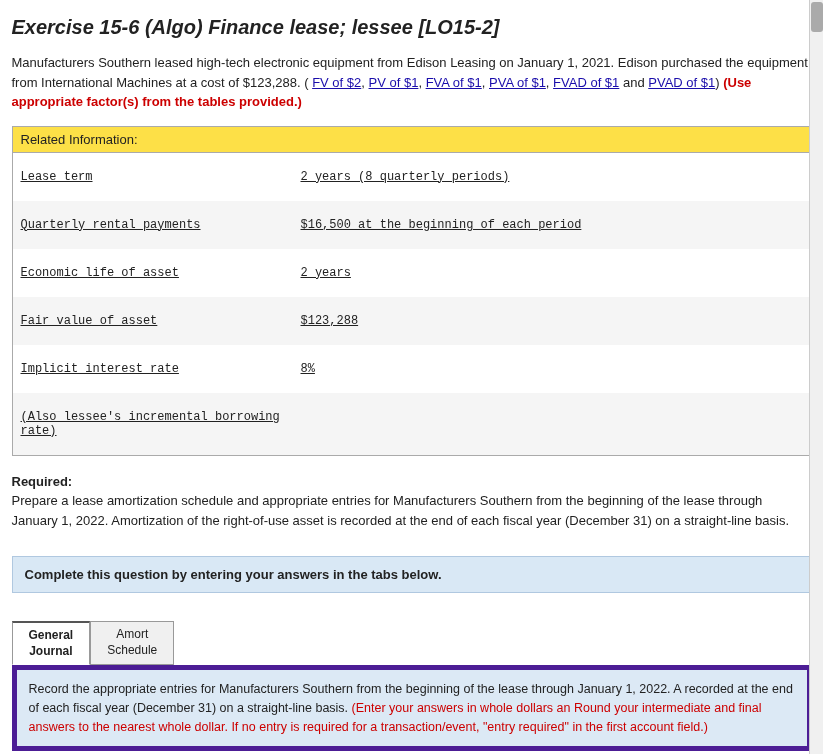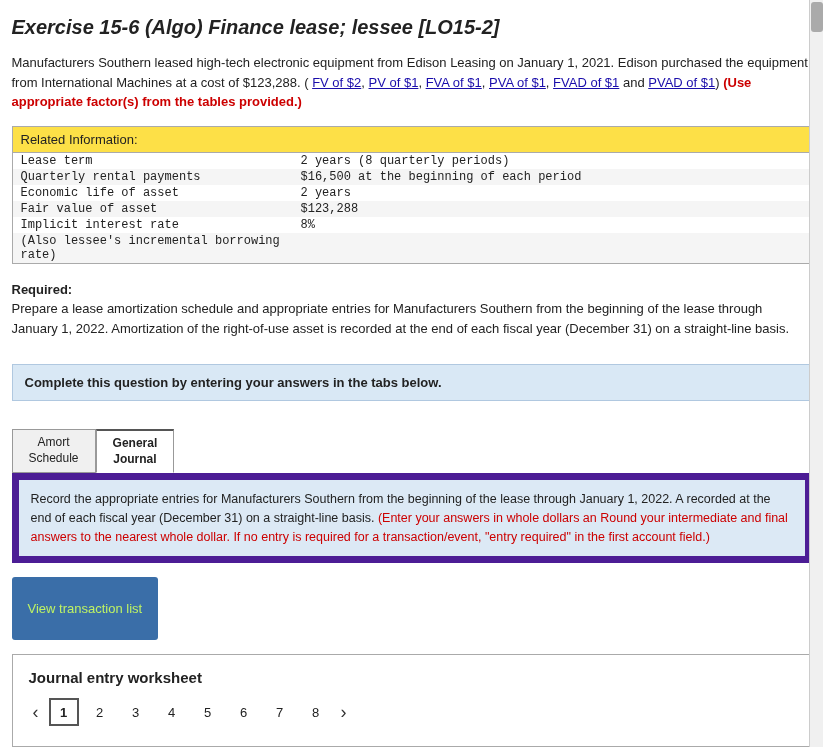--- a/index.html
+++ b/index.html
@@ -45,22 +45,23 @@
       font-weight: normal;
       border-bottom: 1px solid #aaa;
     }
     .related-info-table {
       width: 100%;
       border-collapse: collapse;
       font-size: 12px;
       font-family: 'Courier New', monospace;
     }
     .related-info-table td {
-      padding: 1px 8px;
+      padding: 17px 8px;
       vertical-align: top;
+      text-decoration: underline;
     }
     .related-info-table tr:nth-child(even) {
       background: #f5f5f5;
     }
     .related-info-table .label-col {
       width: 280px;
     }
     .required-section {
       margin-bottom: 26px;
     }
@@ -97,21 +98,21 @@
       background: #fff;
       border-bottom: 1px solid #fff;
       font-weight: bold;
       border-top: 2px solid #555;
     }
     .tab:not(.active) {
       border-bottom: 1px solid #999;
     }
     .instruction-box {
       background: #dce9f5;
-      border: 7px solid #4c1d95;
+      border: 5px solid #4c1d95;
       padding: 10px 12px;
       font-size: 12.5px;
       line-height: 1.5;
       margin-bottom: 14px;
     }
     .instruction-box .red-text {
       color: #c00;
     }
     .view-btn {
       background: #3a6ea8;
@@ -244,24 +245,24 @@
     <div class="required-section">
       <p>
         <span class="required-label">Required:</span><br>
         <span>Prepare a lease amortization schedule and appropriate entries for Manufacturers Southern from the beginning of the lease through January 1, 2022. Amortization of the right-of-use asset is recorded at the end of each fiscal year (December 31) on a straight-line basis.</span>
       </p>
     </div>
 
     <div class="complete-box">Complete this question by entering your answers in the tabs below.</div>
 
     <div class="tabs-row">
+      <div class="tab active" style="white-space:pre-line;">General
+Journal</div>
       <div class="tab" style="white-space:pre-line;">Amort
 Schedule</div>
-      <div class="tab active" style="white-space:pre-line;">General
-Journal</div>
     </div>
 
     <div class="instruction-box">
       <span>Record the appropriate entries for Manufacturers Southern from the beginning of the lease through January 1, 2022. A recorded at the end of each fiscal year (December 31) on a straight-line basis. </span>
       <span class="red-text">(Enter your answers in whole dollars an Round your intermediate and final answers to the nearest whole dollar. If no entry is required for a transaction/event, "entry required" in the first account field.)</span>
     </div>
 
     <button class="view-btn">View transaction list</button>
 
     <div class="worksheet-box">

